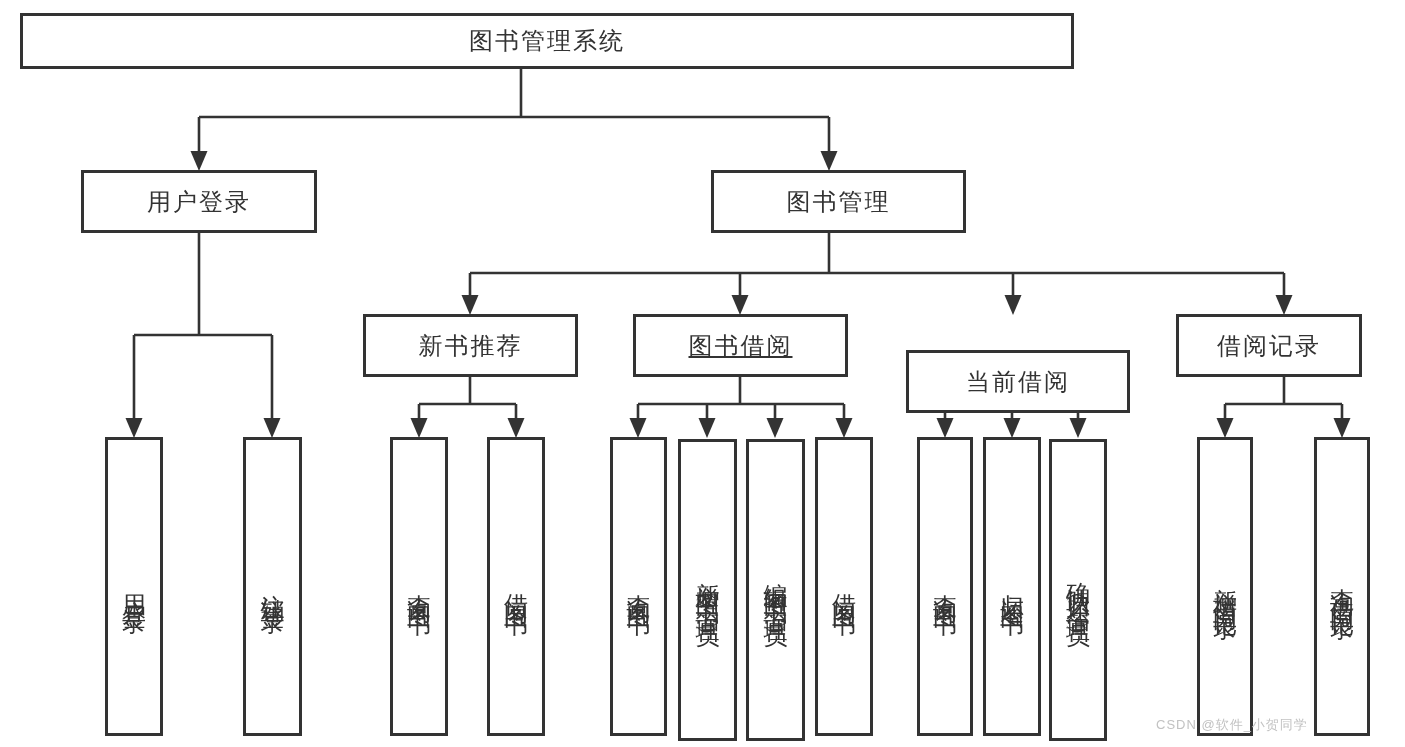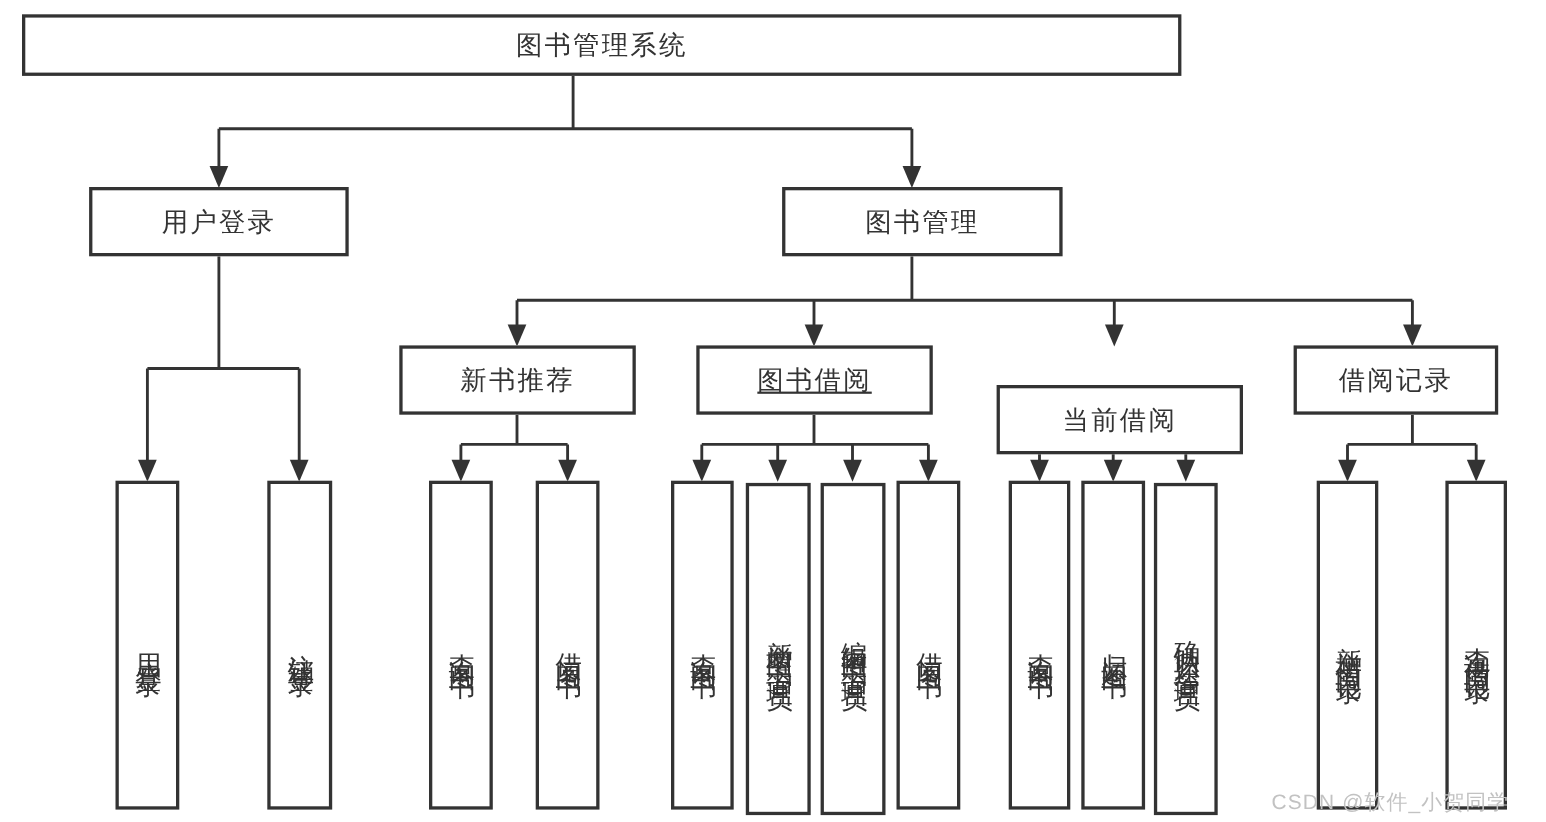--- a/index.html
+++ b/index.html
@@ -40,21 +40,21 @@
     font-size: 24px;
     writing-mode: vertical-rl;
     text-orientation: mixed;
     letter-spacing: 6px;
     line-height: 1;
   }
   .watermark {
     position: absolute;
     z-index: 5;
     left: 1156px; top: 716px;
-    font-size: 19px;
+    font-size: 13px;
     letter-spacing: 1px;
     color: var(--watermark);
     white-space: nowrap;
   }
 </style>
 </head>
 <body>
 
 <div class="stage">
 

